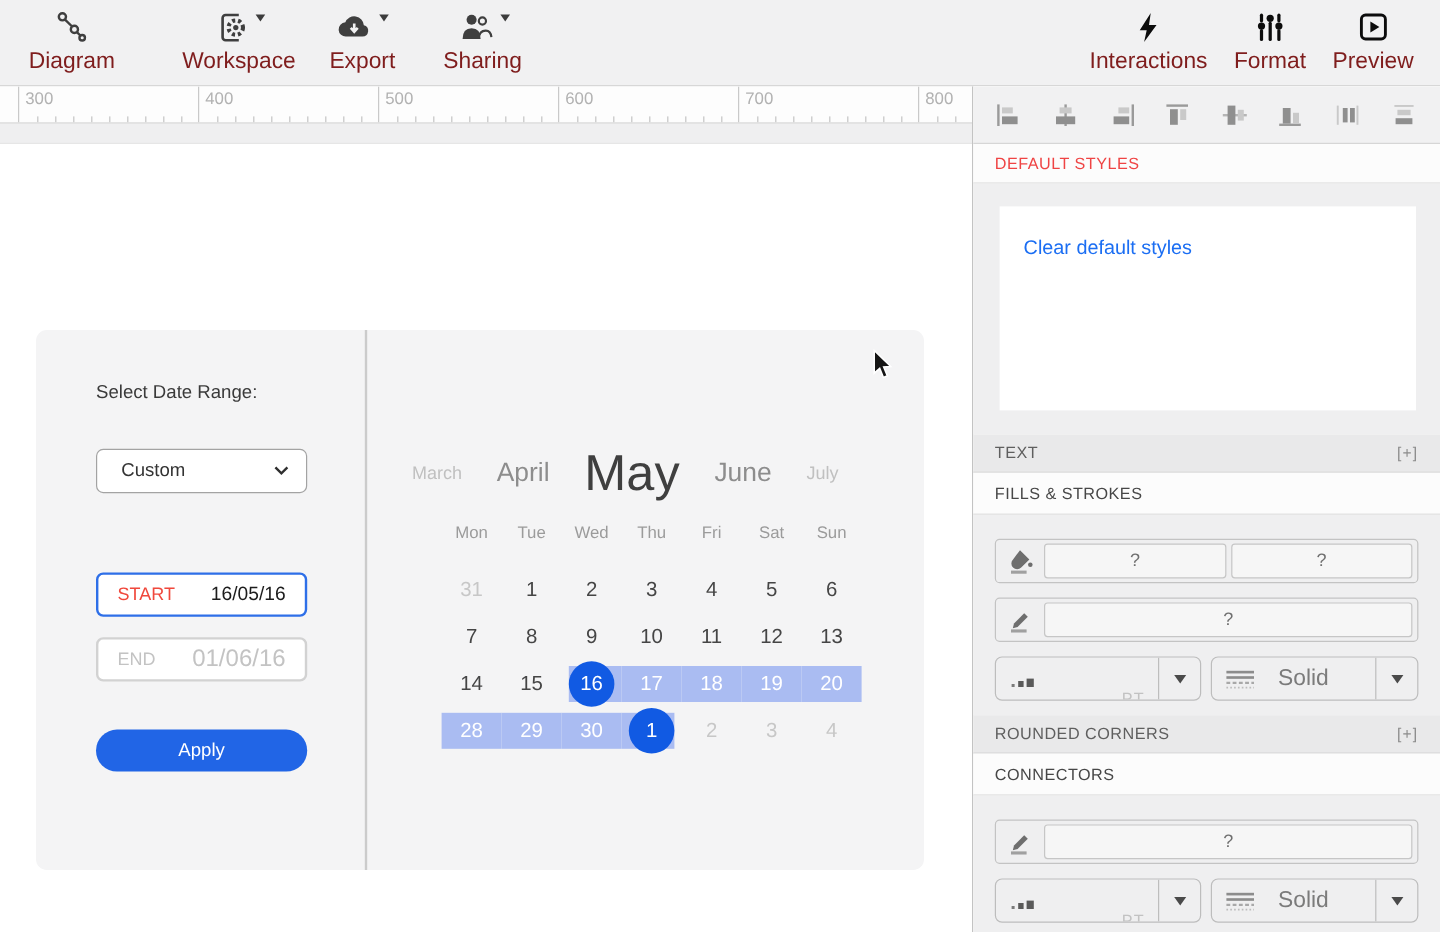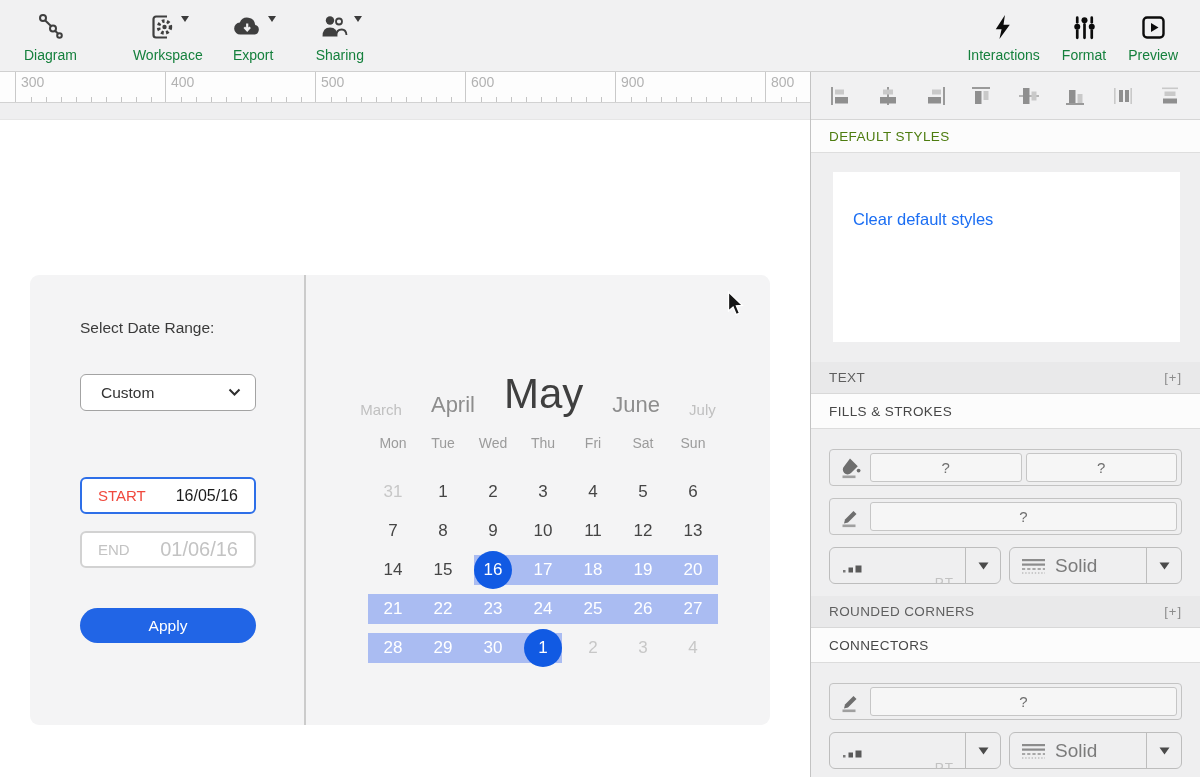--- a/index.html
+++ b/index.html
@@ -12,21 +12,21 @@
 
   
   .toolbar{height:72px;background:#f1f1f2;border-bottom:1px solid #d0d0d0;display:flex;
     justify-content:space-between;align-items:stretch;flex:none;}
   .tb-group{display:flex;align-items:stretch;}
   .tb-left{padding-left:18px;}
   .tb-right{padding-right:16px;}
   .tb-item{display:flex;flex-direction:column;align-items:center;justify-content:flex-end;
     padding:6px 6px 8px;cursor:default;}
   .tb-item .tb-ic{height:36px;display:flex;align-items:center;}
-  .tb-label{font-size:14px;color:#15803d;margin-top:2px;white-space:nowrap;}
+  .tb-label{font-size:19px;color:#7f1d1d;margin-top:2px;white-space:nowrap;}
   .m-r-lg{margin-right:44px;} .m-r-md{margin-right:16px;} .m-r-sm{margin-right:28px;}
   .tb-right .tb-item{margin-left:10px;}
   .caret{width:0;height:0;border-left:4.5px solid transparent;border-right:4.5px solid transparent;
     border-top:6px solid #3c3c3c;margin-left:5px;margin-bottom:16px;}
 
   
   .main{display:flex;flex:1;min-height:0;}
   .canvas-col{width:810px;flex:none;display:flex;flex-direction:column;position:relative;}
 
   
@@ -51,22 +51,22 @@
   .w-start .f-label{color:var(--red);}
   .w-start .f-value{color:#1c1c1c;font-size:16px;}
   .w-end{top:256px;border:2px solid #d2d2d2;}
   .w-end .f-label{color:#c3c3c3;}
   .w-end .f-value{color:#c3c3c3;font-size:20px;}
   .w-apply{position:absolute;left:50px;top:333px;width:176px;height:35px;border:none;
     border-radius:17.5px;background:var(--accent);color:#fff;font-size:15.5px;
     font-family:inherit;cursor:pointer;}
 
   
-  .cal-months{position:absolute;left:276px;top:95px;width:464px;display:flex;
-    justify-content:center;align-items:flex-end;gap:29px;white-space:nowrap;}
+  .cal-months{position:absolute;left:259px;top:95px;width:464px;display:flex;
+    justify-content:center;align-items:center;gap:29px;white-space:nowrap;}
   .m-current{font-size:42px;color:#3f3f3f;}
   .m-near{font-size:22px;color:#8d8d8d;}
   .m-far{font-size:15px;color:#c0c0c0;}
   .cal-weekdays{position:absolute;left:338px;top:160px;width:350px;display:flex;}
   .cal-weekdays div{width:50px;text-align:center;font-size:14px;color:#9b9b9b;}
   .cal-grid{position:absolute;left:338px;top:197px;width:350px;}
   .cal-row{display:flex;height:39px;}
   .cal-cell{position:relative;width:50px;height:39px;display:flex;align-items:center;
     justify-content:center;font-size:17px;color:#454545;cursor:default;}
   .cal-cell span{position:relative;z-index:2;}
@@ -83,48 +83,48 @@
   
   .cursor{position:absolute;left:727px;top:171px;z-index:50;pointer-events:none;}
 
   
   .panel{width:390px;flex:none;border-left:1px solid #c3c3c3;background:#fff;display:flex;
     flex-direction:column;overflow:hidden;}
   .align-row{height:48px;background:#f1f1f2;border-bottom:1px solid #d6d6d6;display:flex;
     align-items:center;justify-content:space-between;padding:0 16px;flex:none;}
   .align-btn{width:28px;height:26px;display:flex;align-items:center;justify-content:center;cursor:pointer;}
   .panel-title{height:33px;background:#fcfcfc;border-bottom:1px solid #dedede;display:flex;
-    align-items:center;padding:0 18px;font-size:13.5px;color:#4d7c0f;letter-spacing:.4px;flex:none;}
+    align-items:center;padding:0 18px;font-size:13.5px;color:#ef4444;letter-spacing:.4px;flex:none;}
   .gray-block{background:#efeff0;flex:none;}
   .msg-block{height:209px;padding:19px 20px 0 22px;}
   .msg-card{background:#fff;height:170px;padding:19px 20px;}
   .msg-bold{font-size:16.5px;font-weight:bold;color:#2f2f2f;line-height:1.45;}
   .msg-body{font-size:16.5px;color:#6b6b6b;line-height:1.45;}
-  .msg-link{display:inline-block;margin-top:19px;font-size:16.5px;color:var(--link);
+  .msg-link{display:inline-block;margin-top:7px;font-size:16.5px;color:var(--link);
     text-decoration:none;cursor:pointer;}
   .sec-header{display:flex;align-items:center;justify-content:space-between;padding:0 18px;
     font-size:13.5px;letter-spacing:.4px;flex:none;}
   .sec-collapsed{height:32px;background:#e9e9ea;border-bottom:1px solid #d8d8d8;color:#5f5f5f;}
   .sec-open{height:35px;background:#fcfcfc;border-bottom:1px solid #dcdcdc;color:#474747;}
   .expander{color:#8c8c8c;font-size:13px;letter-spacing:1px;}
   .controls{padding:20px 18px 12px;display:flex;flex-direction:column;gap:12px;}
   .ctl-framed{border:1px solid #c3c3c3;border-radius:4px;height:37px;display:flex;
     align-items:stretch;padding:2px;}
   .icon-cell{width:36px;display:flex;align-items:center;justify-content:center;flex:none;}
   .q-box{flex:1;border:1px solid #c6c6c6;border-radius:3px;background:#f6f6f6;margin:1px 2px;
     display:flex;align-items:center;justify-content:center;font-size:15px;color:#6f6f6f;cursor:text;}
   .ctl-pair{display:flex;gap:8px;height:37px;}
   .dd{border:1px solid #bdbdbd;border-radius:6px;display:flex;align-items:stretch;overflow:hidden;}
   .dd-width{width:172px;flex:none;}
   .dd-style{flex:1;}
   .dd-main{flex:1;display:flex;align-items:center;padding:0 11px;min-width:0;}
   .dd-arrow{width:35px;border-left:1px solid #bdbdbd;display:flex;align-items:center;
     justify-content:center;flex:none;cursor:pointer;}
   .pt-text{margin-left:auto;font-size:13.5px;color:#c2c2c2;letter-spacing:1px;margin-top:34px;}
-  .solid-text{font-size:19px;color:#7b7b7b;margin-left:9px;}
+  .solid-text{font-size:19px;color:#7b7b7b;margin-left:19px;}
 </style>
 </head>
 <body>
 
 <div class="app">
 
   <header class="toolbar">
     <div class="tb-group tb-left">
       <div class="tb-item m-r-lg">
         <div class="tb-ic">
@@ -265,21 +265,21 @@
             <div class="tick" style="left: 30px;"></div>
             <div class="tick" style="left: 45px;"></div>
             <div class="tick" style="left: 60px;"></div>
             <div class="tick" style="left: 75px;"></div>
             <div class="tick" style="left: 90px;"></div>
             <div class="tick" style="left: 105px;"></div>
             <div class="tick" style="left: 120px;"></div>
             <div class="tick" style="left: 135px;"></div>
           </div>
           <div class="ruler-seg" style="left: 615px;">
-            <span class="ruler-num">900</span>
+            <span class="ruler-num">700</span>
             <div class="tick" style="left: 15px;"></div>
             <div class="tick" style="left: 30px;"></div>
             <div class="tick" style="left: 45px;"></div>
             <div class="tick" style="left: 60px;"></div>
             <div class="tick" style="left: 75px;"></div>
             <div class="tick" style="left: 90px;"></div>
             <div class="tick" style="left: 105px;"></div>
             <div class="tick" style="left: 120px;"></div>
             <div class="tick" style="left: 135px;"></div>
           </div>
@@ -397,43 +397,20 @@
                 </div>
                 <div class="cal-cell band">
                   <span>19</span>
                 </div>
                 <div class="cal-cell band">
                   <span>20</span>
                 </div>
               </div>
               <div class="cal-row">
                 <div class="cal-cell band">
-                  <span>21</span>
-                </div>
-                <div class="cal-cell band">
-                  <span>22</span>
-                </div>
-                <div class="cal-cell band">
-                  <span>23</span>
-                </div>
-                <div class="cal-cell band">
-                  <span>24</span>
-                </div>
-                <div class="cal-cell band">
-                  <span>25</span>
-                </div>
-                <div class="cal-cell band">
-                  <span>26</span>
-                </div>
-                <div class="cal-cell band">
-                  <span>27</span>
-                </div>
-              </div>
-              <div class="cal-row">
-                <div class="cal-cell band">
                   <span>28</span>
                 </div>
                 <div class="cal-cell band">
                   <span>29</span>
                 </div>
                 <div class="cal-cell band">
                   <span>30</span>
                 </div>
                 <div class="cal-cell end">
                   <span>1</span>

